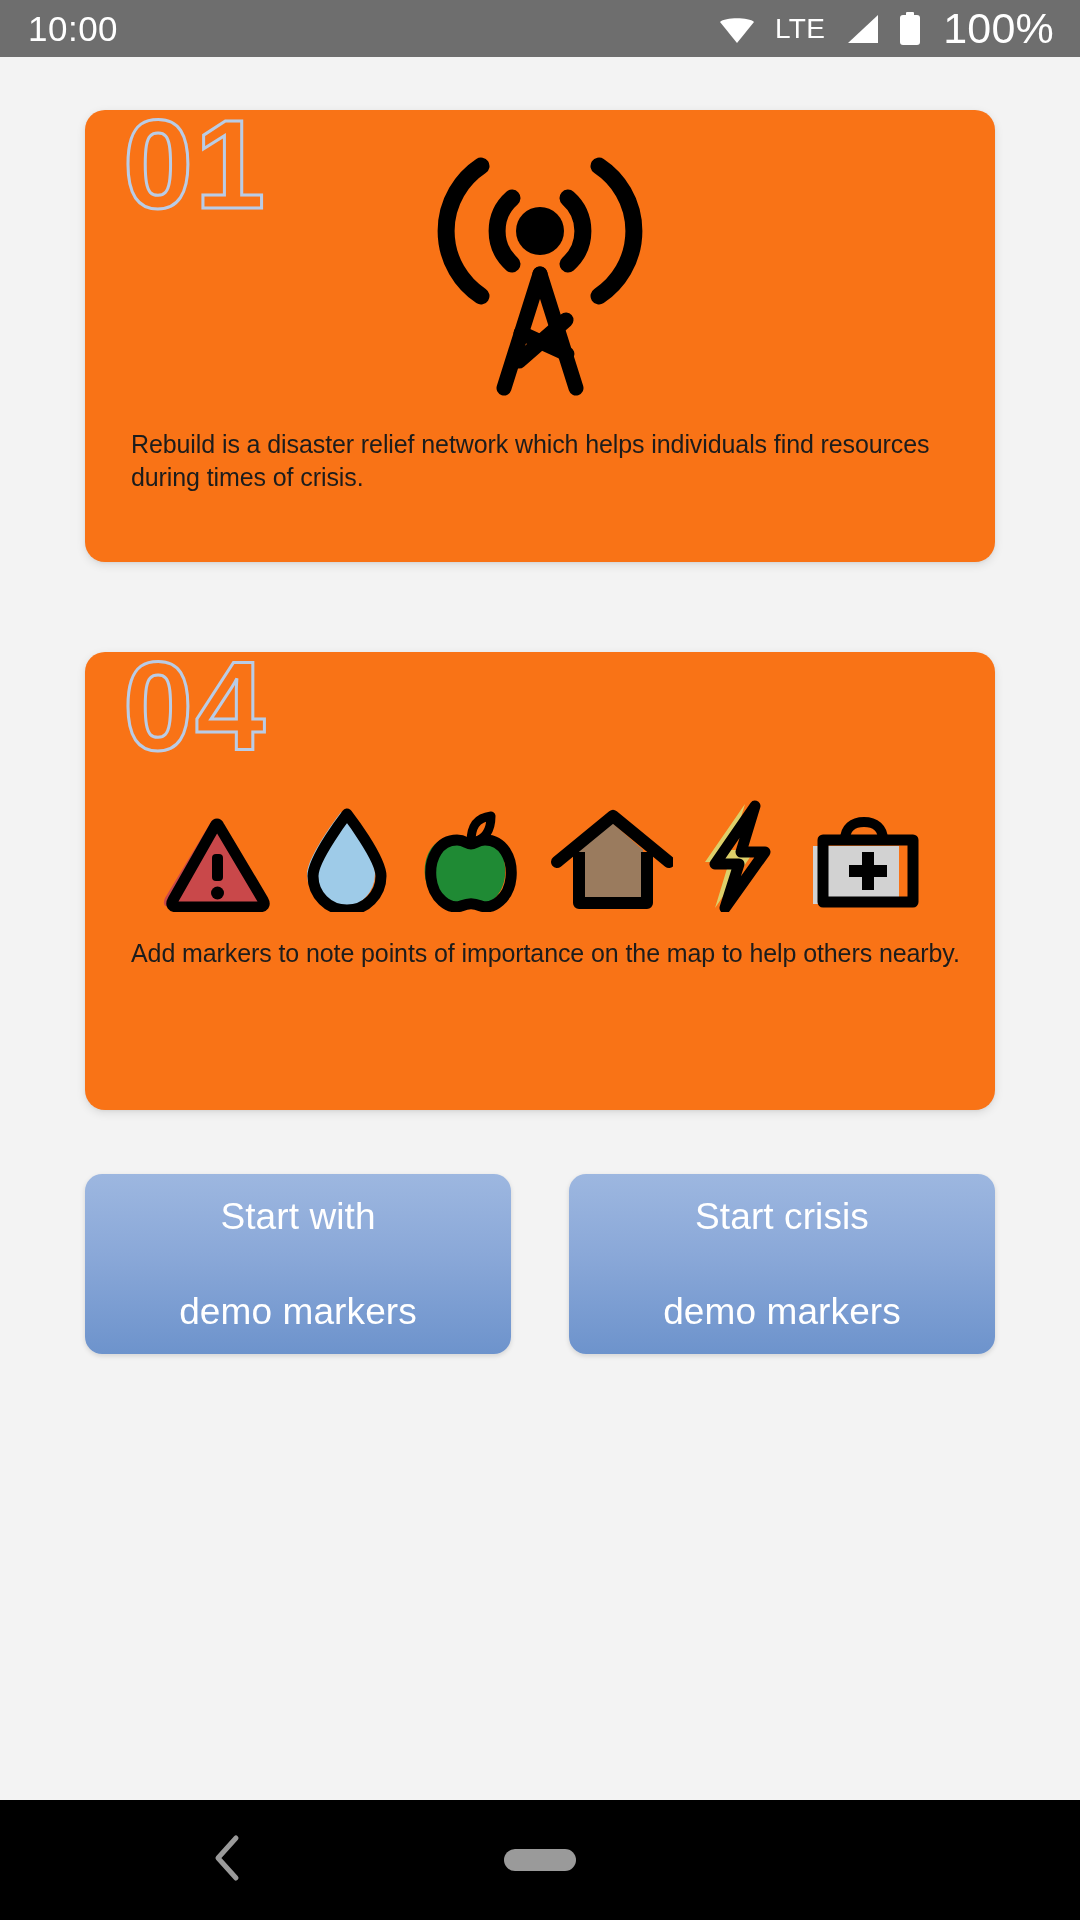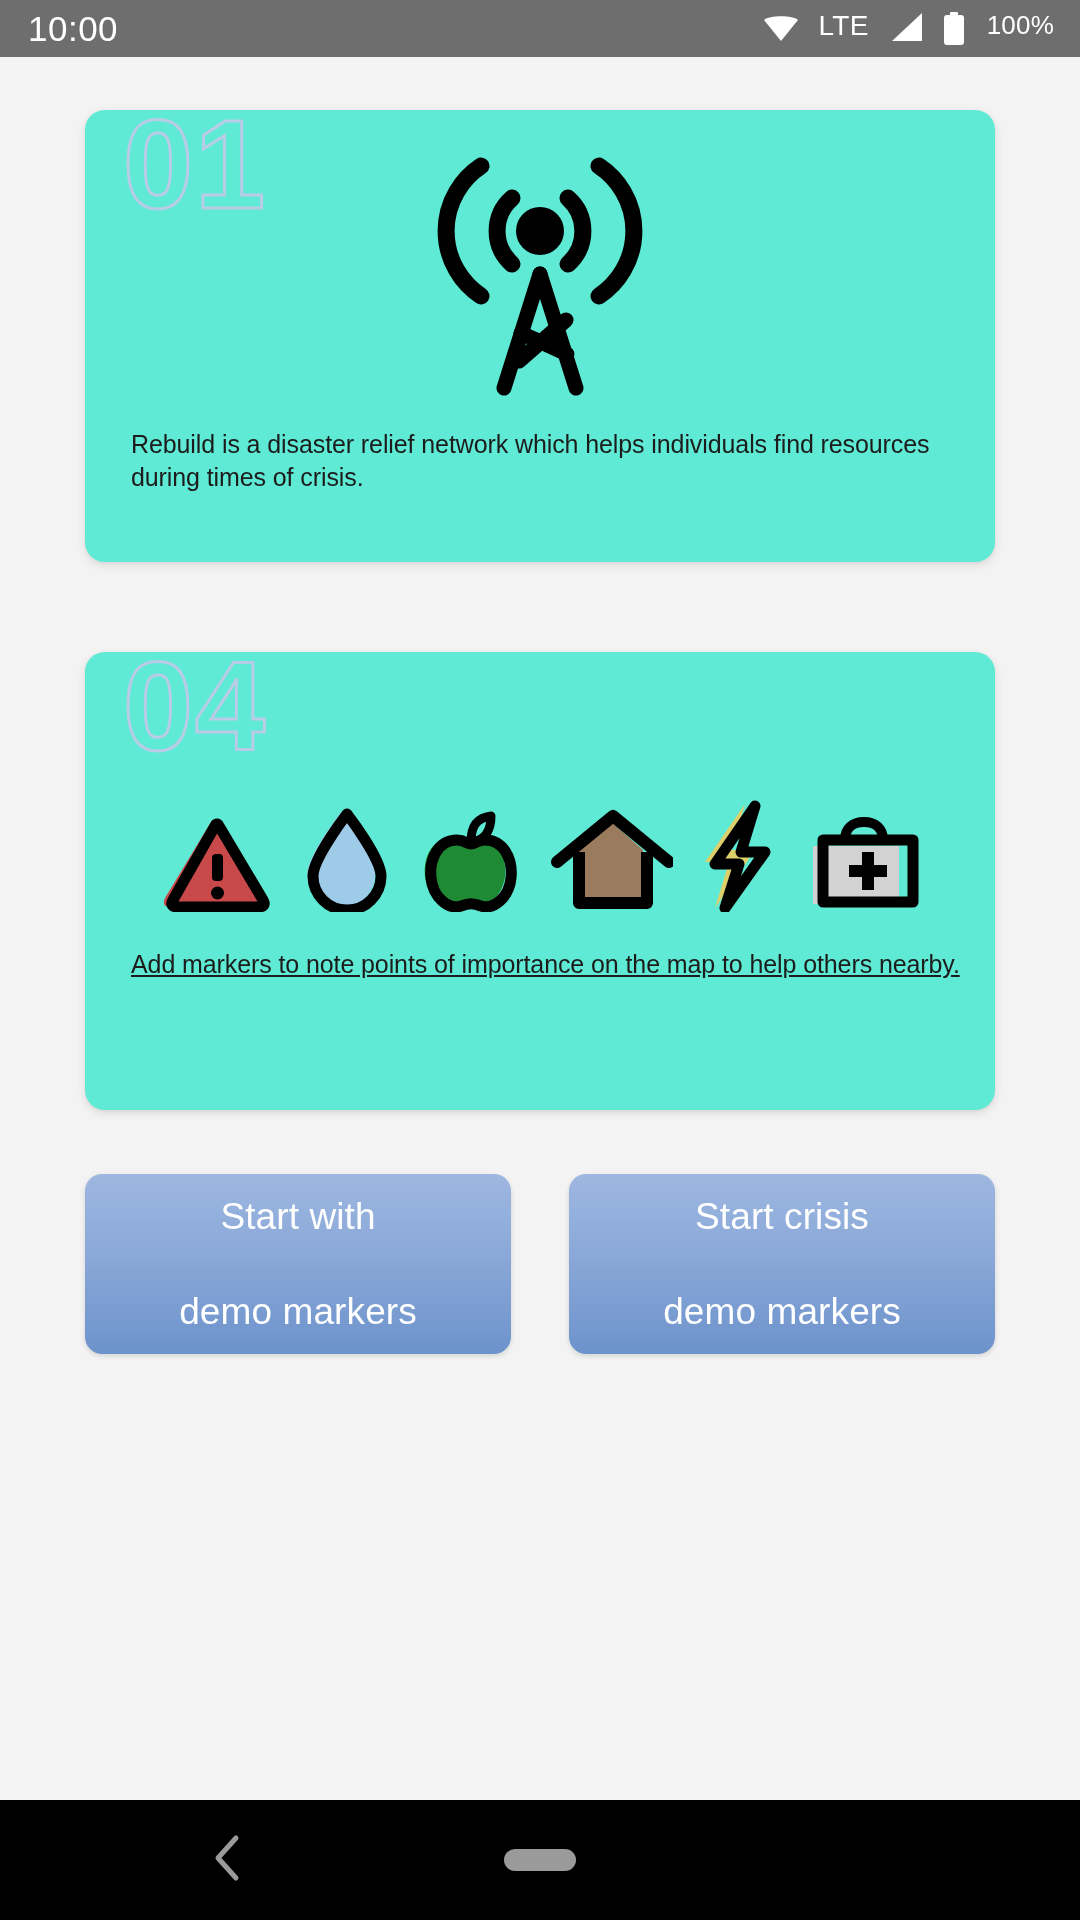--- a/index.html
+++ b/index.html
@@ -34,30 +34,31 @@
     color:#ffffff;
   }
   .status-clock {
     font-size:35px;
     letter-spacing:0.5px;
     line-height:1;
     font-weight:400;
   }
   .status-right {
     display:flex;
+    align-items:center;
     gap:20px;
   }
   .status-right svg { display:block; }
   .status-lte {
     font-size:28px;
     line-height:1;
     letter-spacing:0.3px;
   }
   .status-batt-pct {
-    font-size:26px;
+    font-size:43px;
     line-height:1;
     letter-spacing:0.2px;
     margin-left:2px;
   }
 
   
   .content {
     flex:1 1 auto;
     background:#f3f3f3;
     position:relative;
@@ -74,21 +75,21 @@
     margin-top:115px;
     margin-bottom:0;
     line-height:1.1;
     letter-spacing:0.2px;
     white-space:nowrap;
   }
   .page-title .brand { color:#6b92c9; }
 
   
   .card {
-    background:#5eead4;
+    background:#f97316;
     border-radius:20px;
     box-shadow:0 3px 10px rgba(0,0,0,0.10), 0 1px 3px rgba(0,0,0,0.05);
     position:relative;
     overflow:hidden;
   }
 
   #card-1 { margin-top:53px; height:452px; }
   #card-2 { margin-top:90px; height:458px; }
 
   .card-number {
@@ -109,21 +110,21 @@
   .card-desc {
     position:absolute;
     left:46px;
     right:30px;
     font-size:25px;
     line-height:1.30;
     color:#1c1c1c;
     letter-spacing:-0.1px;
   }
   #card-1 .card-desc { top:318px; }
-  #card-2 .card-desc { top:296px;text-decoration:underline; }
+  #card-2 .card-desc { top:285px; }
 
   
   .tower-wrap {
     position:absolute;
     top:38px;
     left:0; right:0;
     display:flex;
     justify-content:center;
   }
 

